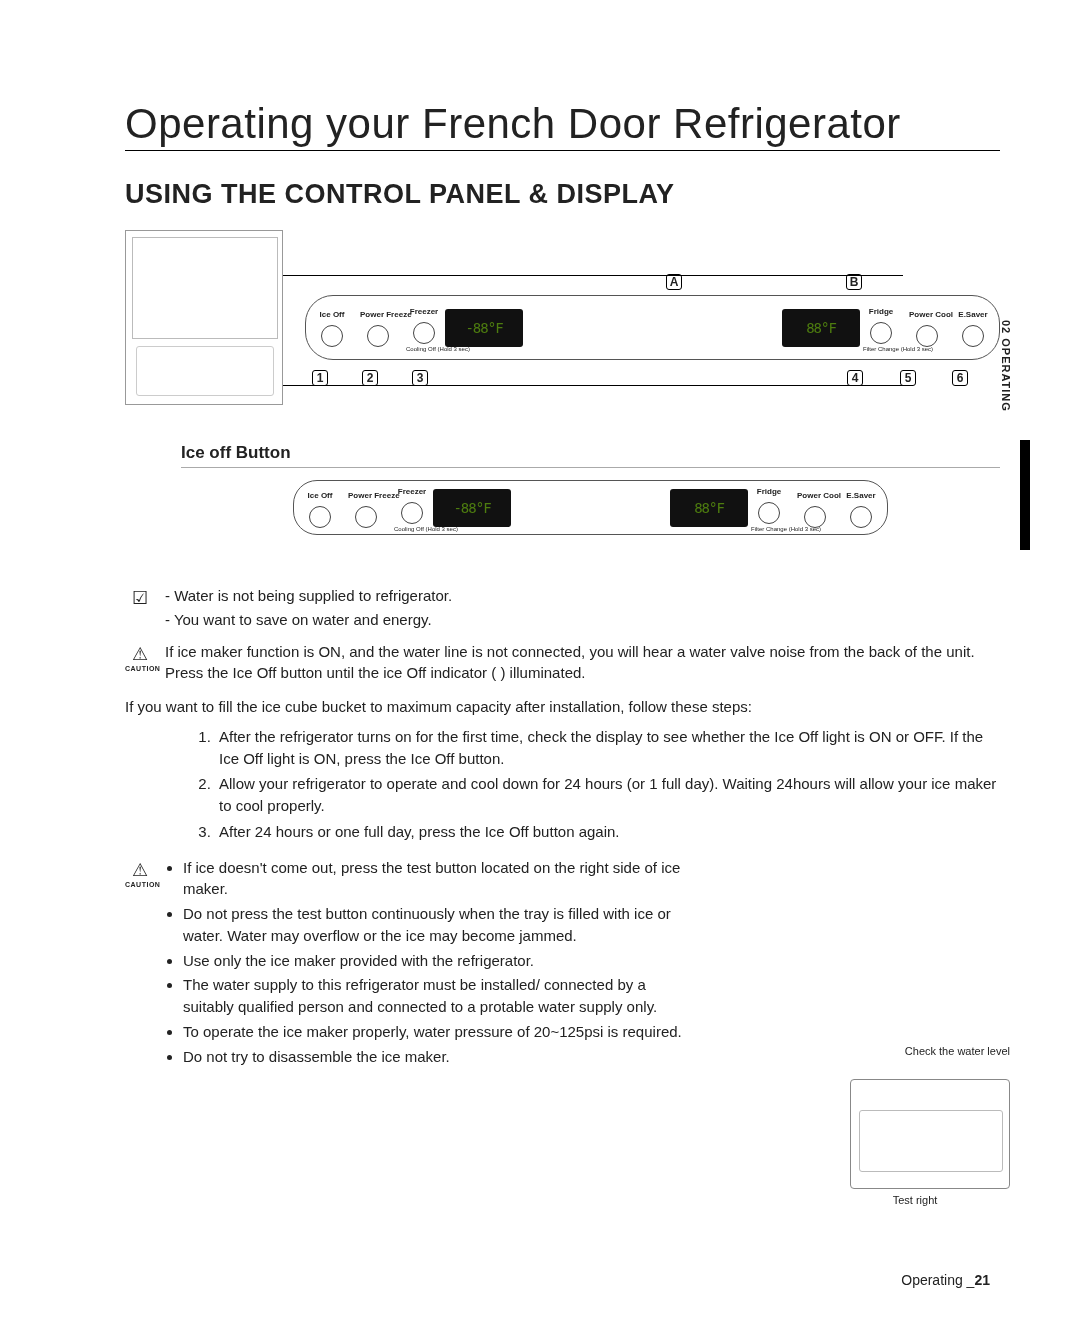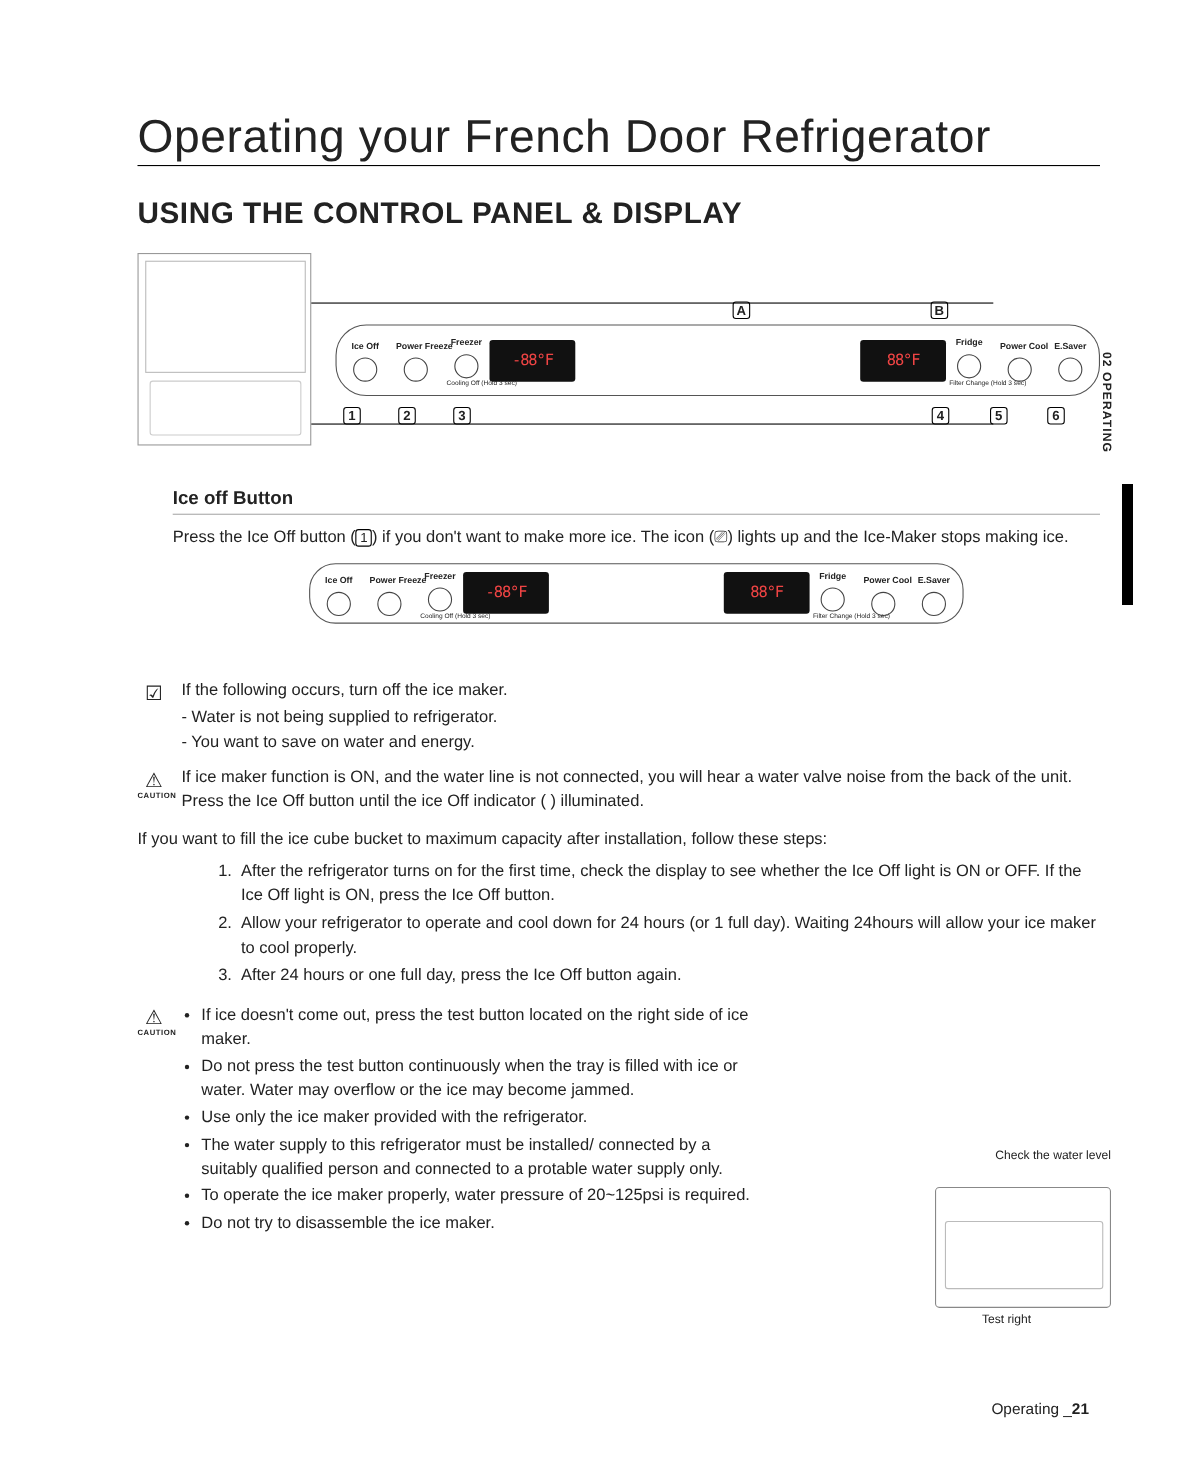--- a/index.html
+++ b/index.html
@@ -19,28 +19,28 @@
 .callout-line{position:absolute;height:1px;background:#000}
 .cl1{left:158px;top:45px;width:620px}
 .cl2{left:158px;top:155px;width:620px}
 .display-strip{position:absolute;left:180px;top:65px;right:0;height:65px;border:1px solid #555;border-radius:28px;background:#fff;display:flex;align-items:center;padding:0 8px}
 .display-strip.secondary{position:relative;left:0;top:0;width:595px;height:55px;margin:12px auto 0;border-radius:24px}
 .btn-group{display:flex;gap:10px;align-items:center;padding-top:4px}
 .ctl-btn{width:36px;text-align:center;font-size:8px}
 .ctl-btn .lbl{height:12px;white-space:nowrap;font-weight:700}
 .ctl-btn .circ{width:22px;height:22px;border:1px solid #444;border-radius:50%;margin:3px auto 0}
 .ctl-btn .subtext{font-size:6px;white-space:nowrap;margin-top:2px}
-.lcd{flex:0 0 auto;width:78px;height:38px;background:#111;margin:0 3px;border-radius:3px;display:flex;align-items:center;justify-content:center;color:#ef4444;font-family:monospace;font-size:14px;letter-spacing:-1px}
+.lcd{flex:0 0 auto;width:78px;height:38px;background:#111;margin:0 3px;border-radius:3px;display:flex;align-items:center;justify-content:center;color:#4d7c0f;font-family:monospace;font-size:14px;letter-spacing:-1px}
 .ab-marker{position:absolute;top:-22px;font-size:12px;font-weight:700;border:1px solid #000;width:16px;height:16px;text-align:center;border-radius:3px}
 .mA{left:360px}.mB{left:540px}
 .num-row{position:absolute;left:187px;top:140px;right:0;height:18px}
 .num{position:absolute;font-size:12px;font-weight:700;border:1px solid #000;width:16px;height:16px;text-align:center;border-radius:3px}
 .n1{left:0}.n2{left:50px}.n3{left:100px}.n4{left:535px}.n5{left:588px}.n6{left:640px}
 .sub-panel{position:relative;height:95px;margin-bottom:10px}
-.indented{margin-left:32px}
+.indented{margin-left:56px}
 .note-row{display:flex;gap:10px;margin:8px 0}
 .note-icon{width:30px;flex-shrink:0;text-align:center;padding-top:2px}
 .note-icon .sym{font-size:18px}
 .note-icon .cap{font-size:7px;font-weight:700;letter-spacing:.5px}
 .note-body{flex:1}
 .note-body p{margin:0 0 2px}
 ol.steps{margin-left:72px;padding-left:18px}
 ol.steps li{margin-bottom:4px;padding-left:4px}
 ul.bul{list-style:disc;margin-left:68px;padding-left:18px;max-width:520px}
 ul.bul li{margin-bottom:3px}
@@ -111,23 +111,20 @@
       <div class="num n2">2</div>
       <div class="num n3">3</div>
       <div class="num n4">4</div>
       <div class="num n5">5</div>
       <div class="num n6">6</div>
     </div>
   </div>
 
   <div class="indented">
     <h3>Ice off Button</h3>
-    <p>
-      <span>Press the Ice Off button (</span><span style="border:1px solid #000;padding:0 3px;border-radius:3px;font-size:12px">1</span><span>) if you don't want to make more ice. The icon (</span><span>⎚</span><span>) lights up and the Ice-Maker stops making ice.</span>
-    </p>
 
     <div class="sub-panel">
       <div class="display-strip secondary">
         <div class="btn-group">
             <div class="ctl-btn">
               <div class="lbl">Ice Off</div>
               <div class="circ"></div>
             </div>
             <div class="ctl-btn">
               <div class="lbl">Power Freeze</div>
@@ -159,21 +156,20 @@
           </div>
       </div>
     </div>
   </div>
 
   <div class="note-row">
     <div class="note-icon">
         <div class="sym">☑</div>
       </div>
     <div class="note-body">
-      <p>If the following occurs, turn off the ice maker.</p>
       <p>- Water is not being supplied to refrigerator.</p>
       <p>- You want to save on water and energy.</p>
     </div>
   </div>
 
   <div class="note-row">
     <div class="note-icon">
         <div class="sym">⚠</div>
         <div class="cap">CAUTION</div>
       </div>

